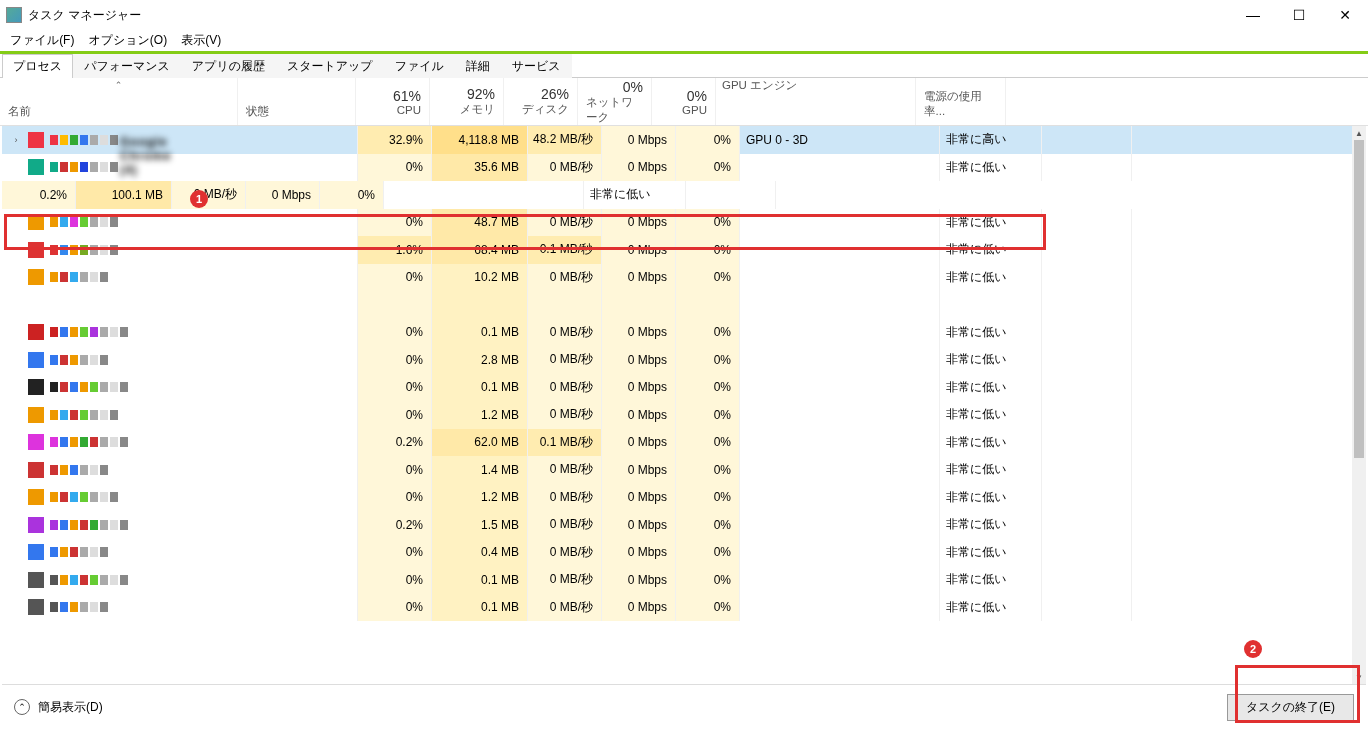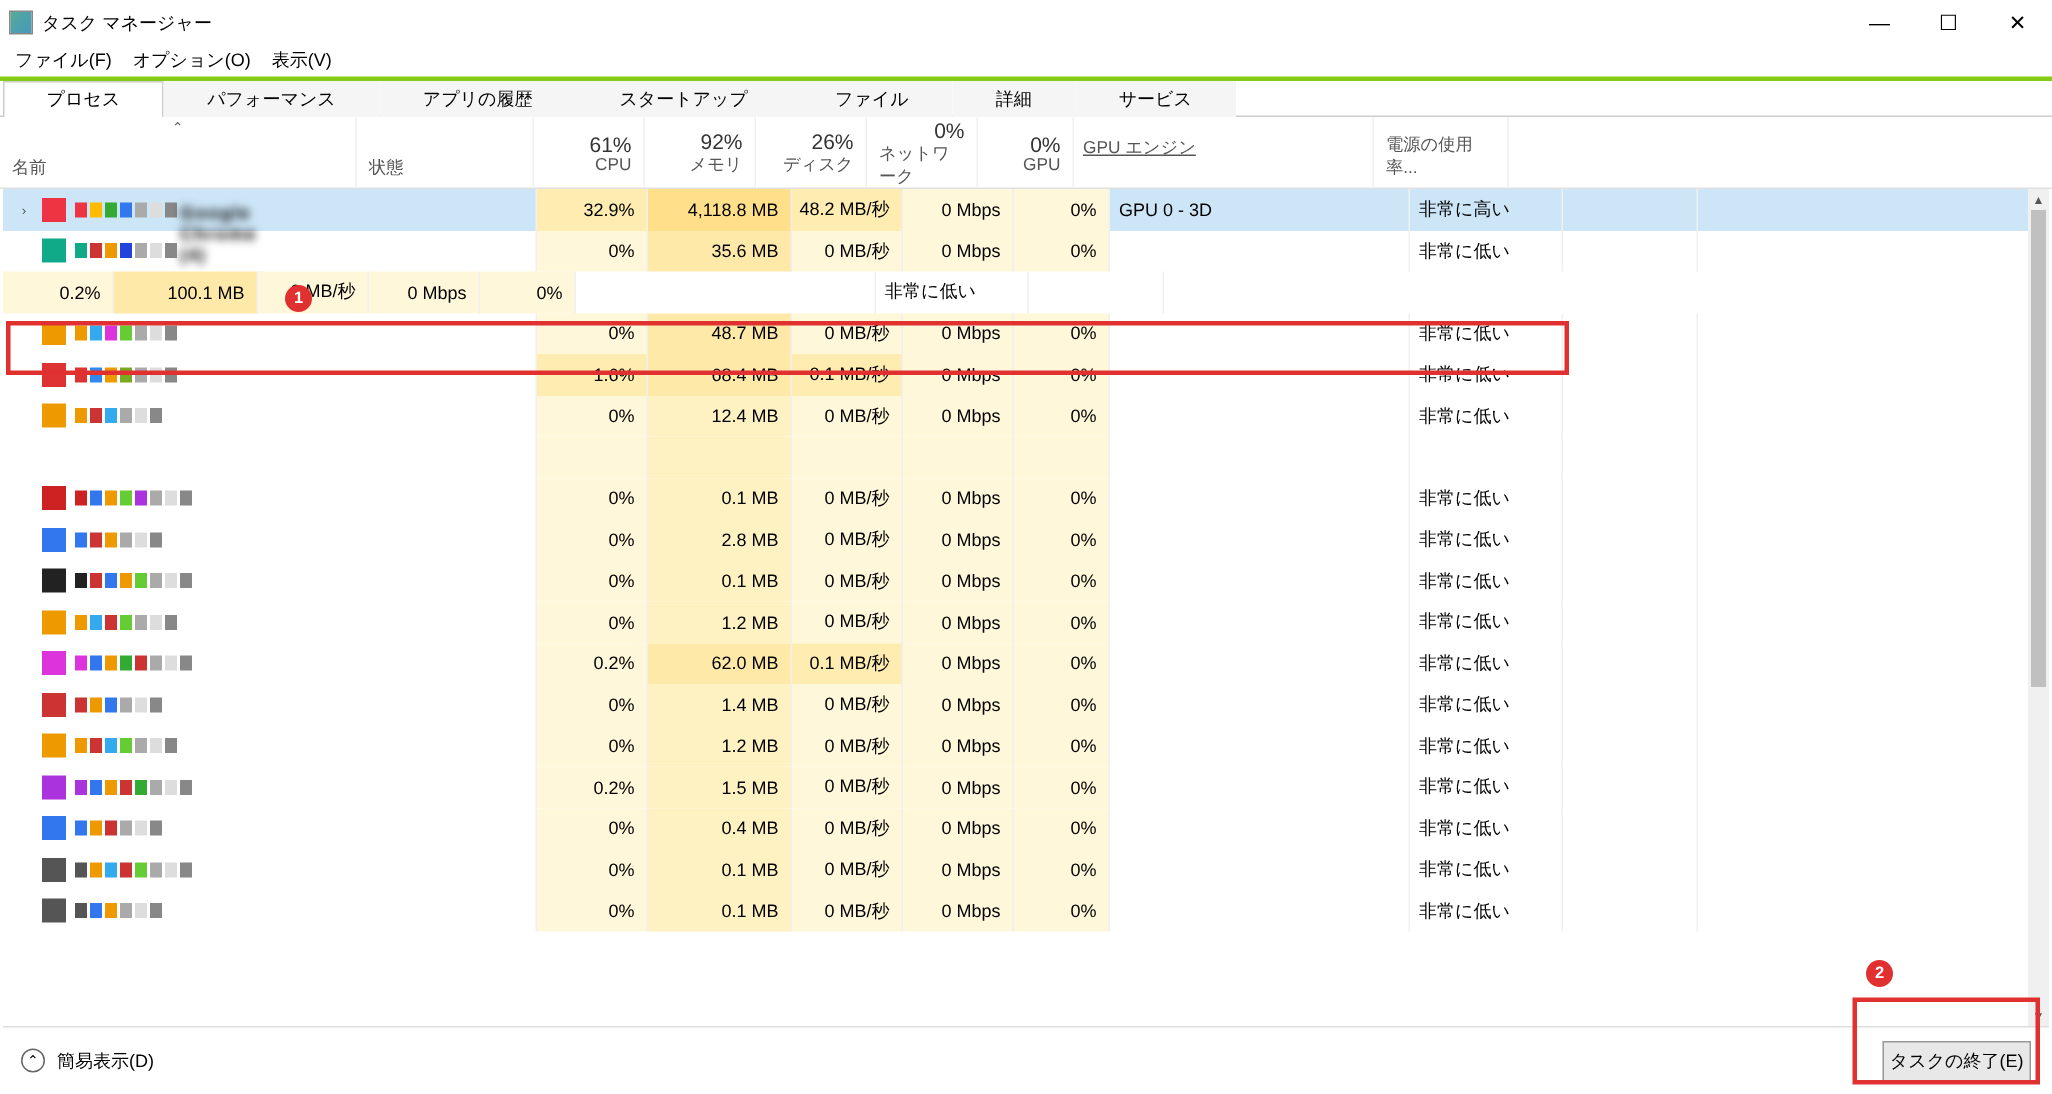--- a/index.html
+++ b/index.html
@@ -5,34 +5,34 @@
   * { box-sizing: border-box; margin: 0; padding: 0; }
   body { font-family: "Yu Gothic UI", "Meiryo", sans-serif; font-size: 12px; background: #fff; color: #000; width: 1368px; height: 729px; overflow: hidden; position: relative; }
   .titlebar { display: flex; align-items: center; height: 30px; padding: 0 0 0 6px; }
   .titlebar .icon { width: 16px; height: 16px; margin-right: 6px; background: linear-gradient(135deg,#5a9,#49b); border:1px solid #888; }
   .titlebar .title { flex: 1; font-size: 12px; }
   .winbtns { display: flex; }
   .winbtn { width: 46px; height: 30px; display:flex; align-items:center; justify-content:center; font-size:14px; }
   .menubar { display:flex; gap:2px; padding: 2px 4px; border-bottom: 3px solid #84cc16; height: 24px; align-items:center; }
   .menubar .mitem { padding: 2px 6px; font-size:12px; }
   .tabs { display:flex; border-bottom:1px solid #ccc; height:24px; align-items:flex-end; padding-left:2px; }
-  .tab { padding: 3px 28px; font-size:12px; border:1px solid transparent; border-bottom:none; position:relative; top:1px; background:#f5f5f5;}
+  .tab { padding: 3px 10px; font-size:12px; border:1px solid transparent; border-bottom:none; position:relative; top:1px; background:#f5f5f5;}
   .tab.active { background:#fff; border-color:#ccc; }
   .headerrow { display:flex; border-bottom:1px solid #e0e0e0; height:48px; }
   .hcell { border-right:1px solid #f0f0f0; display:flex; flex-direction:column; justify-content:center; padding: 0 8px; font-size:11.5px; color:#555; }
   .hcell.r { align-items:flex-end; }
   .hcell .pct { font-size:14px; color:#333; }
   .col-name { width:238px; position:relative; justify-content:flex-end; padding-bottom:6px;}
   .col-status { width:118px; justify-content:flex-end; padding-bottom:6px;}
   .col-cpu { width:74px; }
   .col-mem { width:74px; }
   .col-disk { width:74px; }
   .col-net { width:74px; }
   .col-gpu { width:64px; }
-  .col-gpueng { width:200px; justify-content:center; padding-bottom:6px; padding-left:6px;text-decoration:underline;}
+  .col-gpueng { width:200px; justify-content:flex-start; padding-bottom:6px; padding-left:6px;}
   .col-power { width:102px; justify-content:flex-end; padding-bottom:6px;}
   .col-trend { width:90px; justify-content:flex-end; padding-bottom:6px;}
   .sortarrow { position:absolute; top:2px; left:50%; transform:translateX(-50%); font-size:9px; color:#666;}
   .tablearea { position:absolute; top:126px; left:2px; right:2px; bottom:44px; overflow:hidden; border-bottom:1px solid #ddd;}
   .scrollarea { position:absolute; top:0; left:0; right:14px; bottom:0; overflow:hidden; }
   .scrollbar { position:absolute; top:0; right:0; bottom:0; width:14px; background:#f0f0f0;}
   .sbarrow { height:14px; display:flex; align-items:center; justify-content:center; font-size:8px; color:#555;}
   .sbtrack { position:absolute; top:14px; bottom:14px; left:0; right:0;}
   .sbthumb { position:absolute; top:0; left:2px; right:2px; height:60%; background:#c0c0c0;}
   .grouphdr { display:flex; align-items:center; height:30px; padding-left:10px; font-size:13px; color:#1a5599;}
@@ -54,21 +54,21 @@
   .gpu { width:64px; background:#fff7d9; }
   .gpueng { width:200px; padding-left:6px;}
   .power { width:102px; padding-left:6px;}
   .trend { width:90px; }
   .blurname { filter: blur(3px); letter-spacing:1px; font-weight:bold;}
   .blursq { display:flex; gap:2px; }
   .blursq span { width:8px; height:10px; display:inline-block;}
   .footer { position:absolute; left:0; right:0; bottom:0; height:44px; display:flex; align-items:center; justify-content:space-between; padding:0 14px; }
   .footer-left { display:flex; align-items:center; gap:8px; font-size:12px;}
   .circ { width:16px; height:16px; border:1px solid #666; border-radius:50%; display:flex; align-items:center; justify-content:center; font-size:9px;}
-  .endbtn { padding:4px 4px; border:1px solid #999; background:#e8e8e8; font-size:12px;}
+  .endbtn { padding:4px 18px; border:1px solid #999; background:#e8e8e8; font-size:12px;}
   .hl-red { position:absolute; border:3px solid #e03030; pointer-events:none; z-index:50;}
   .hl1 { top:214px; left:4px; width:1042px; height:36px; }
   .hl2 { top:665px; left:1235px; width:125px; height:58px; }
   .badge { position:absolute; width:18px; height:18px; border-radius:50%; background:#e03030; color:#fff; font-size:11px; font-weight:bold; display:flex; align-items:center; justify-content:center; z-index:60;}
   .b1 { top:190px; left:190px; }
   .b2 { top:640px; left:1244px; }
   .spacer-row { height:27.5px; display:flex;}
   .spacer-row .cell { border-right:1px solid #f0f0f0;}
 </style>
 </head>
@@ -249,21 +249,21 @@
             <span class="blursq">
               <span style="background: rgb(238, 153, 0);"></span>
               <span style="background: rgb(204, 51, 51);"></span>
               <span style="background: rgb(51, 170, 238);"></span>
               <span style="background: rgb(170, 170, 170);"></span>
               <span style="background: rgb(221, 221, 221);"></span>
               <span style="background: rgb(136, 136, 136);"></span>
             </span>
           </div>
           <div class="cell r cpu">0%</div>
-          <div class="cell r mem">12.4 MB</div>
+          <div class="cell r mem">10.2 MB</div>
           <div class="cell r disk">0 MB/秒</div>
           <div class="cell r net">0 Mbps</div>
           <div class="cell r gpu">0%</div>
           <div class="cell gpueng"></div>
           <div class="cell power">非常に低い</div>
           <div class="cell trend"></div>
         </div>
         <div class="spacer-row">
           <div class="cell namecell"></div>
           <div class="cell cpu"></div>

